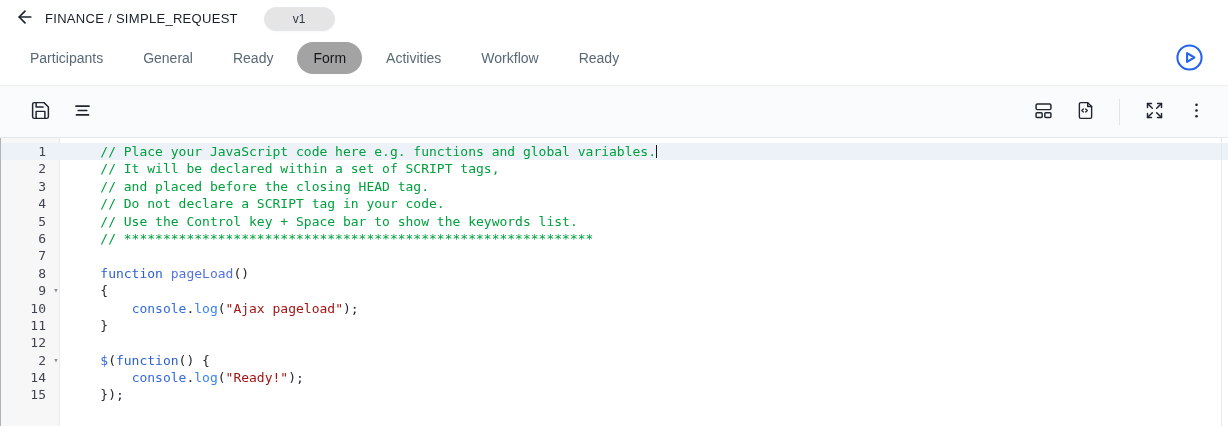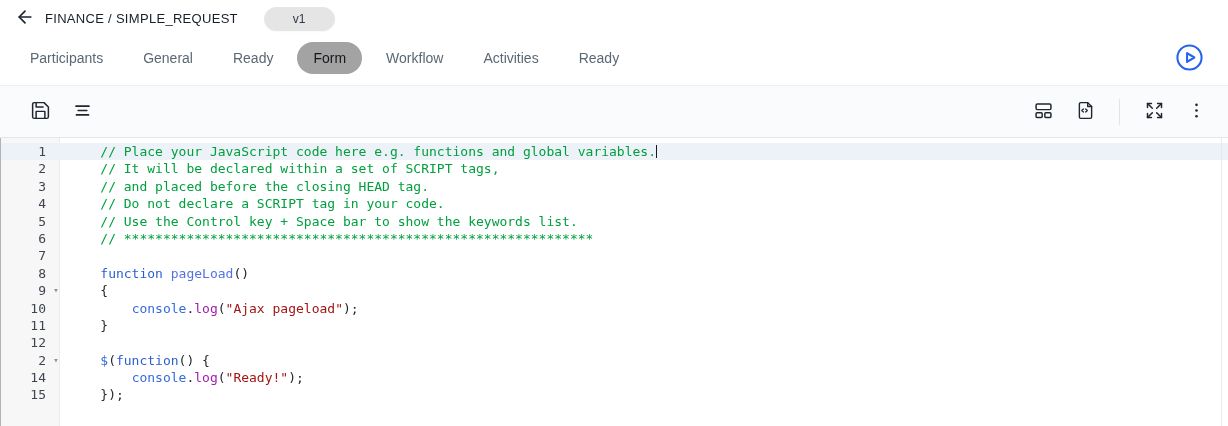--- a/index.html
+++ b/index.html
@@ -44,21 +44,21 @@
              white-space:pre; }
   .cm-line.active { background:#edf1f8; }
   .gutter { width:62px; flex:none; display:flex; }
   .ln { flex:1; text-align:right; color:#3f4550; padding-right:3px; }
   .fold { width:14px; font-size:9px; color:#8a9099; text-align:center; line-height:17.4px; }
   .code { padding-left:6px; color:#22272e; }
   .tk-comment { color:#00a03e; }
   .tk-keyword { color:#2a5fd0;margin-top:22px; }
   .tk-def { color:#5472e0; }
   .tk-variable { color:#356bdc;text-align:right; }
-  .tk-property { color:#a21caf; }
+  .tk-property { color:#3b82f6; }
   .tk-string { color:#a31515; }
   .tk-plain { color:#22272e; }
   .cursor { display:inline-block; width:1px; height:13px; background:#15181c;
             vertical-align:-2px; }
 </style>
 </head>
 <body>
 
 <header class="topbar">
   <button class="back-btn">
@@ -72,22 +72,22 @@
   <h1 class="crumb">FINANCE / SIMPLE_REQUEST</h1>
   <span class="badge">v1</span>
 </header>
 
 <nav class="tabbar">
   <div class="tabs" id="tabs">
       <button class="tab">Participants</button>
       <button class="tab">General</button>
       <button class="tab">Ready</button>
       <button class="tab active">Form</button>
+      <button class="tab">Activities</button>
       <button class="tab">Workflow</button>
-      <button class="tab">Activities</button>
       <button class="tab">Ready</button>
     </div>
   <button class="play-btn">
     <span>
       <svg width="29" height="29" viewBox="0 0 24 24" fill="none" stroke="#2563eb" stroke-width="1.7" stroke-linecap="round" stroke-linejoin="round">
           <circle cx="12" cy="12" r="10"></circle>
           <polygon points="10,8.4 16,12 10,15.6" fill="none"></polygon>
         </svg>
     </span>
   </button>

